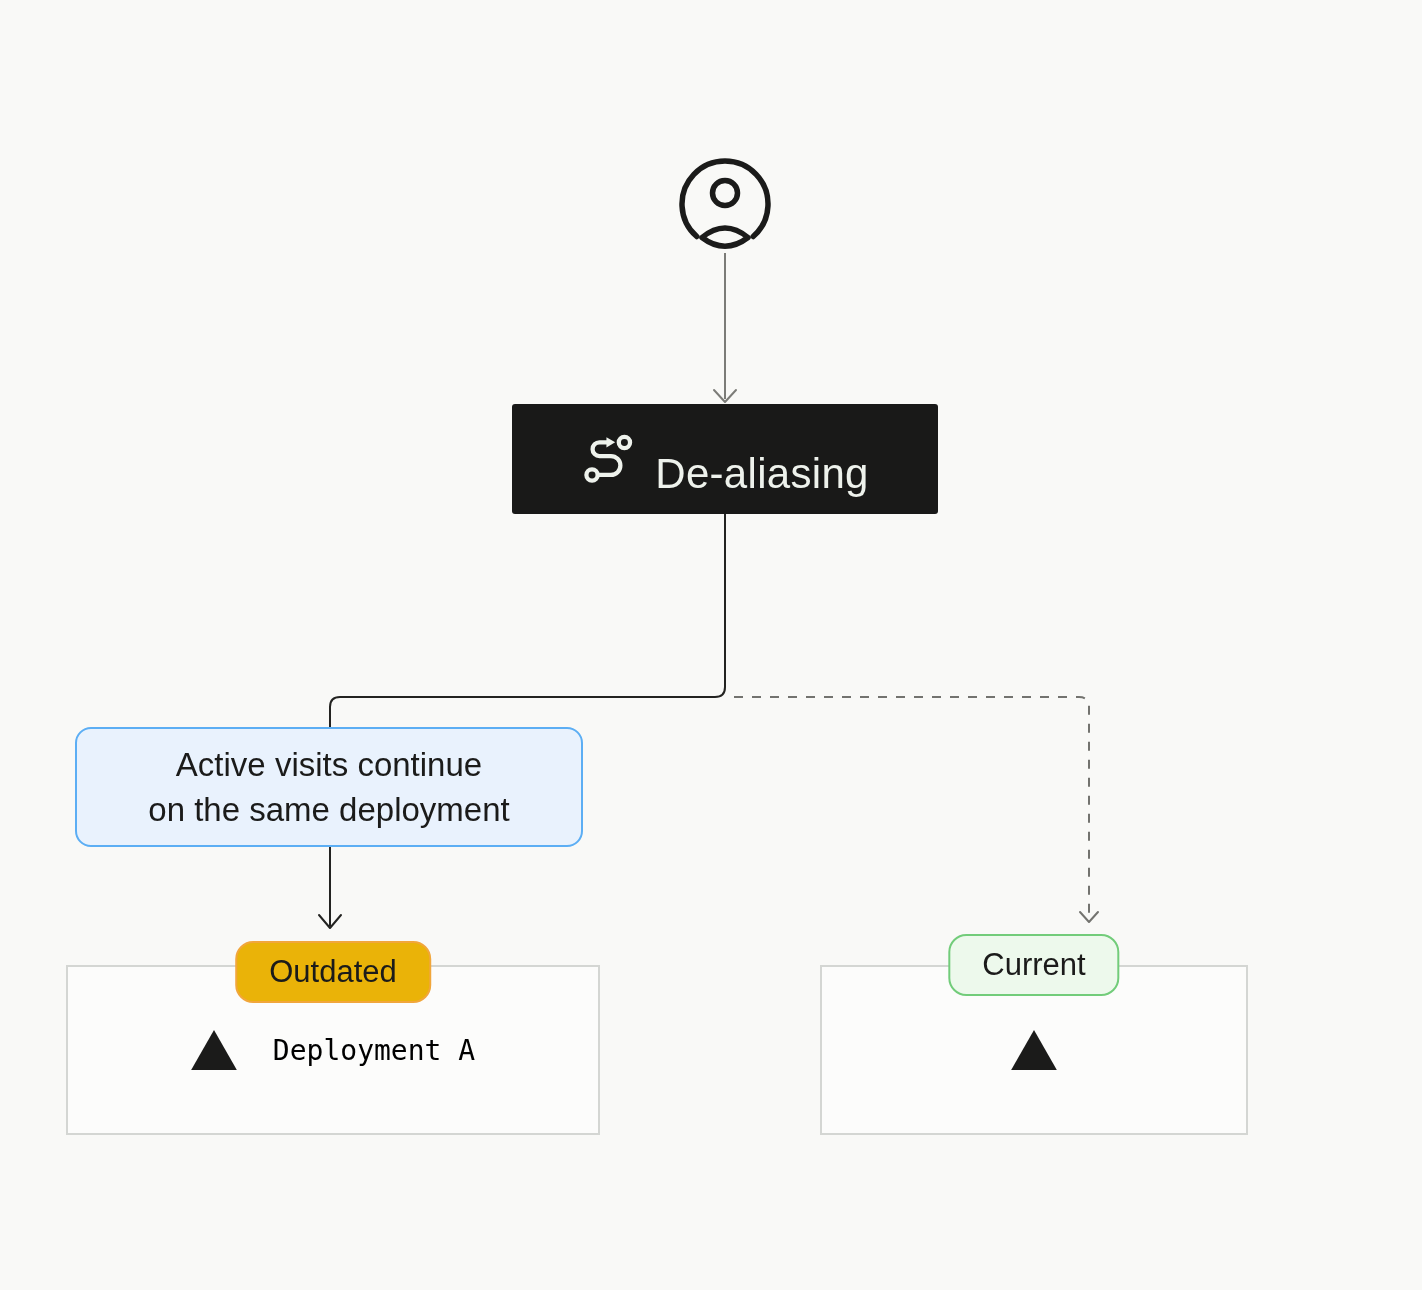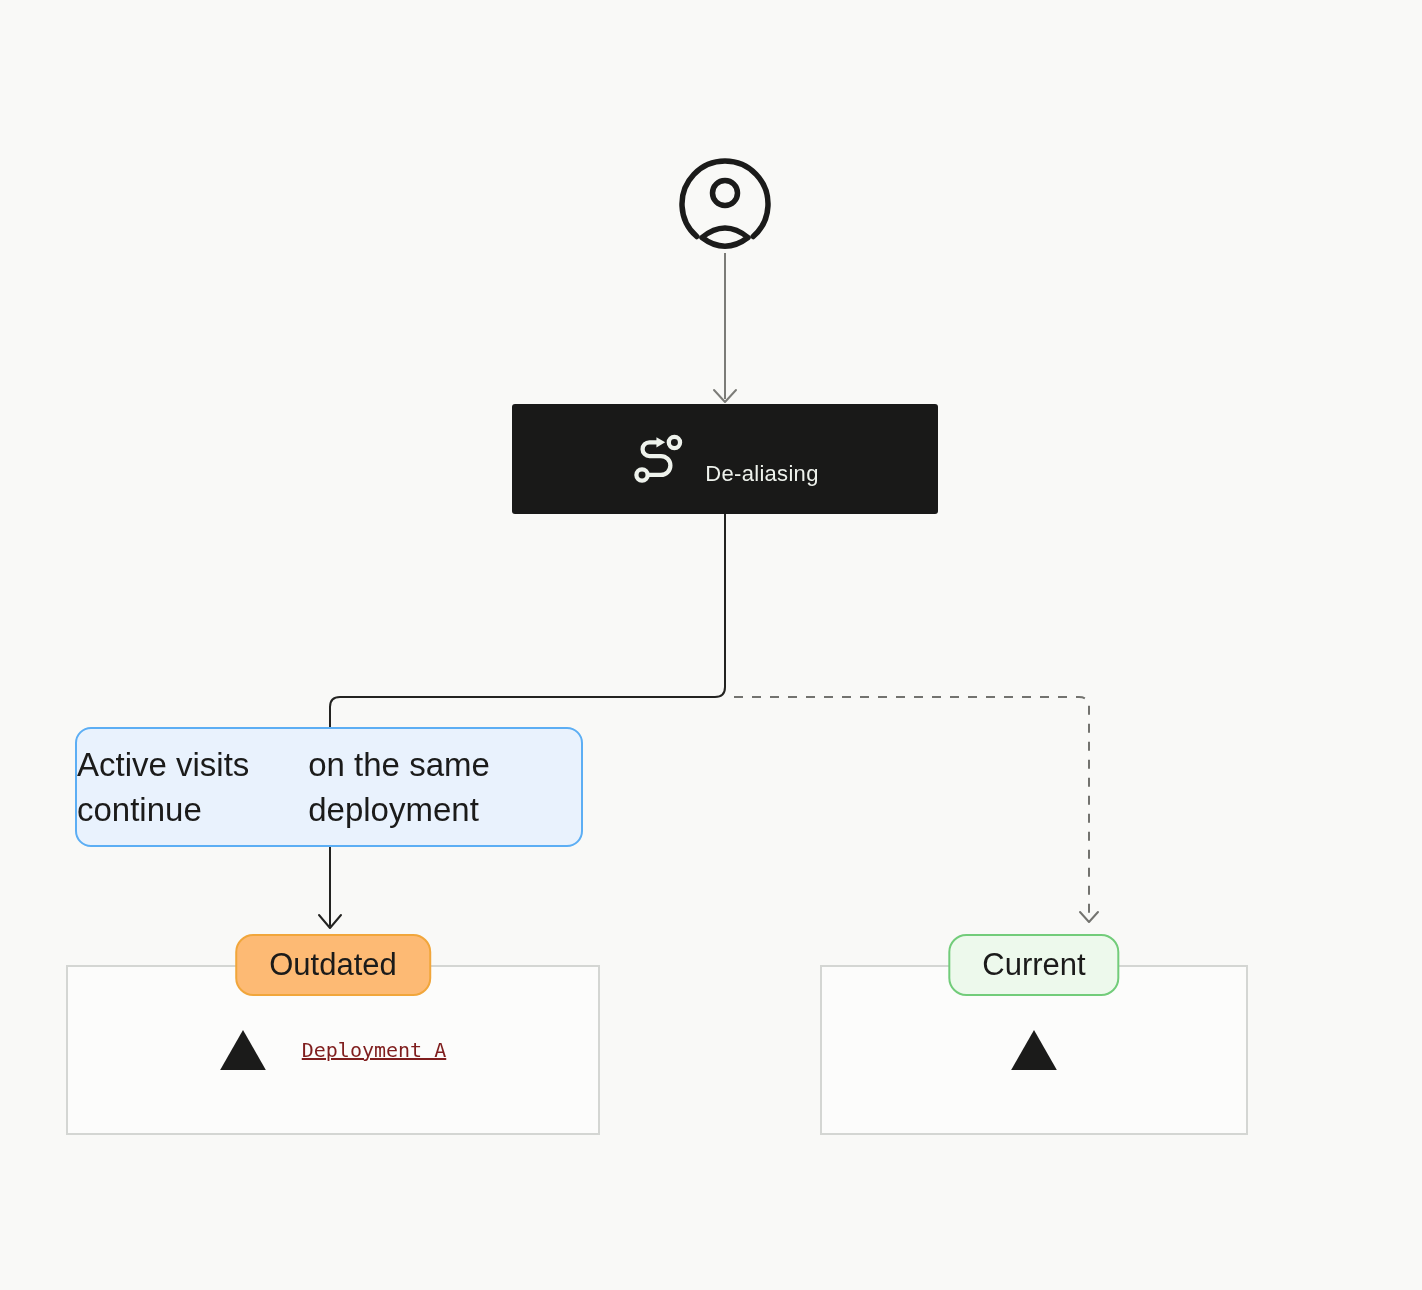--- a/index.html
+++ b/index.html
@@ -42,37 +42,37 @@
     height: 110px;
     background: #191918;
     border-radius: 3px;
     display: flex;
     align-items: center;
     justify-content: center;
     gap: 20px;
   }
   .router .label {
     color: #eef2ec;
-    font-size: 22px;
+    font-size: 42px;
     letter-spacing: 0.3px;
     margin-top: 30px;
   }
 
   .note {
     position: absolute;
     left: 75px;
     top: 727px;
     width: 508px;
     height: 120px;
     box-sizing: border-box;
     background: #e9f2fd;
     border: 2.5px solid #5caef4;
     border-radius: 16px;
     display: flex;
-    flex-direction: row;
+    flex-direction: column;
     align-items: center;
     justify-content: center;
     color: #1b1b1a;
     font-size: 33px;
     line-height: 45px;
   }
 
   .card {
     position: absolute;
     top: 965px;
@@ -87,44 +87,44 @@
   .card-content {
     position: absolute;
     inset: 0;
     display: flex;
     align-items: center;
     justify-content: center;
     gap: 36px;
   }
   .card-content .name {
     font-family: "DejaVu Sans Mono", "Liberation Mono", monospace;
-    font-size: 20px;
-    color: #7f1d1d;
-    text-decoration: underline;
+    font-size: 28px;
+    color: #000000;
   }
 
   .badge {
     position: absolute;
     top: -33px;
     left: 50%;
     transform: translateX(-50%);
     height: 62px;
     box-sizing: border-box;
     padding: 0 32px;
     border-radius: 18px;
     display: flex;
     align-items: center;
     justify-content: center;
     font-size: 31px;
     color: #1b1b1a;
     white-space: nowrap;
   }
   .badge-outdated {
-    background: #fdba74;
+    background: #eab308;
     border: 2.5px solid #f1a63b;
+    margin-top: 7px;
   }
   .badge-current {
     background: #edf9ec;
     border: 2.5px solid #72cc7a;
   }
 </style>
 </head>
 <body>
 
 <div class="canvas">

